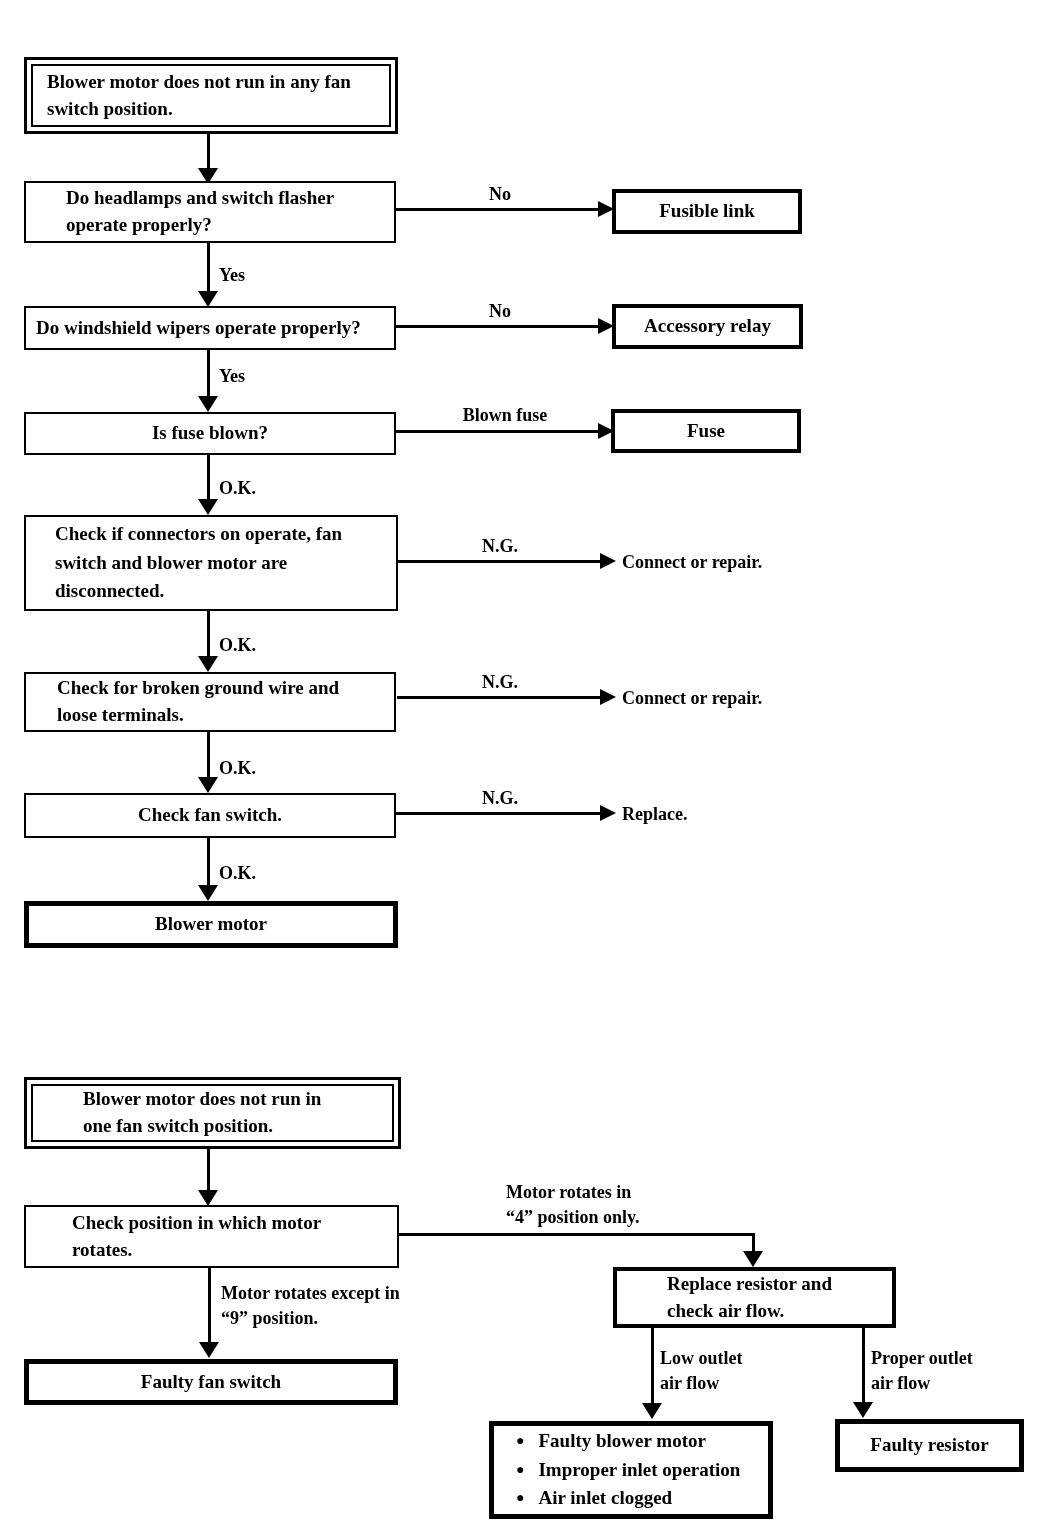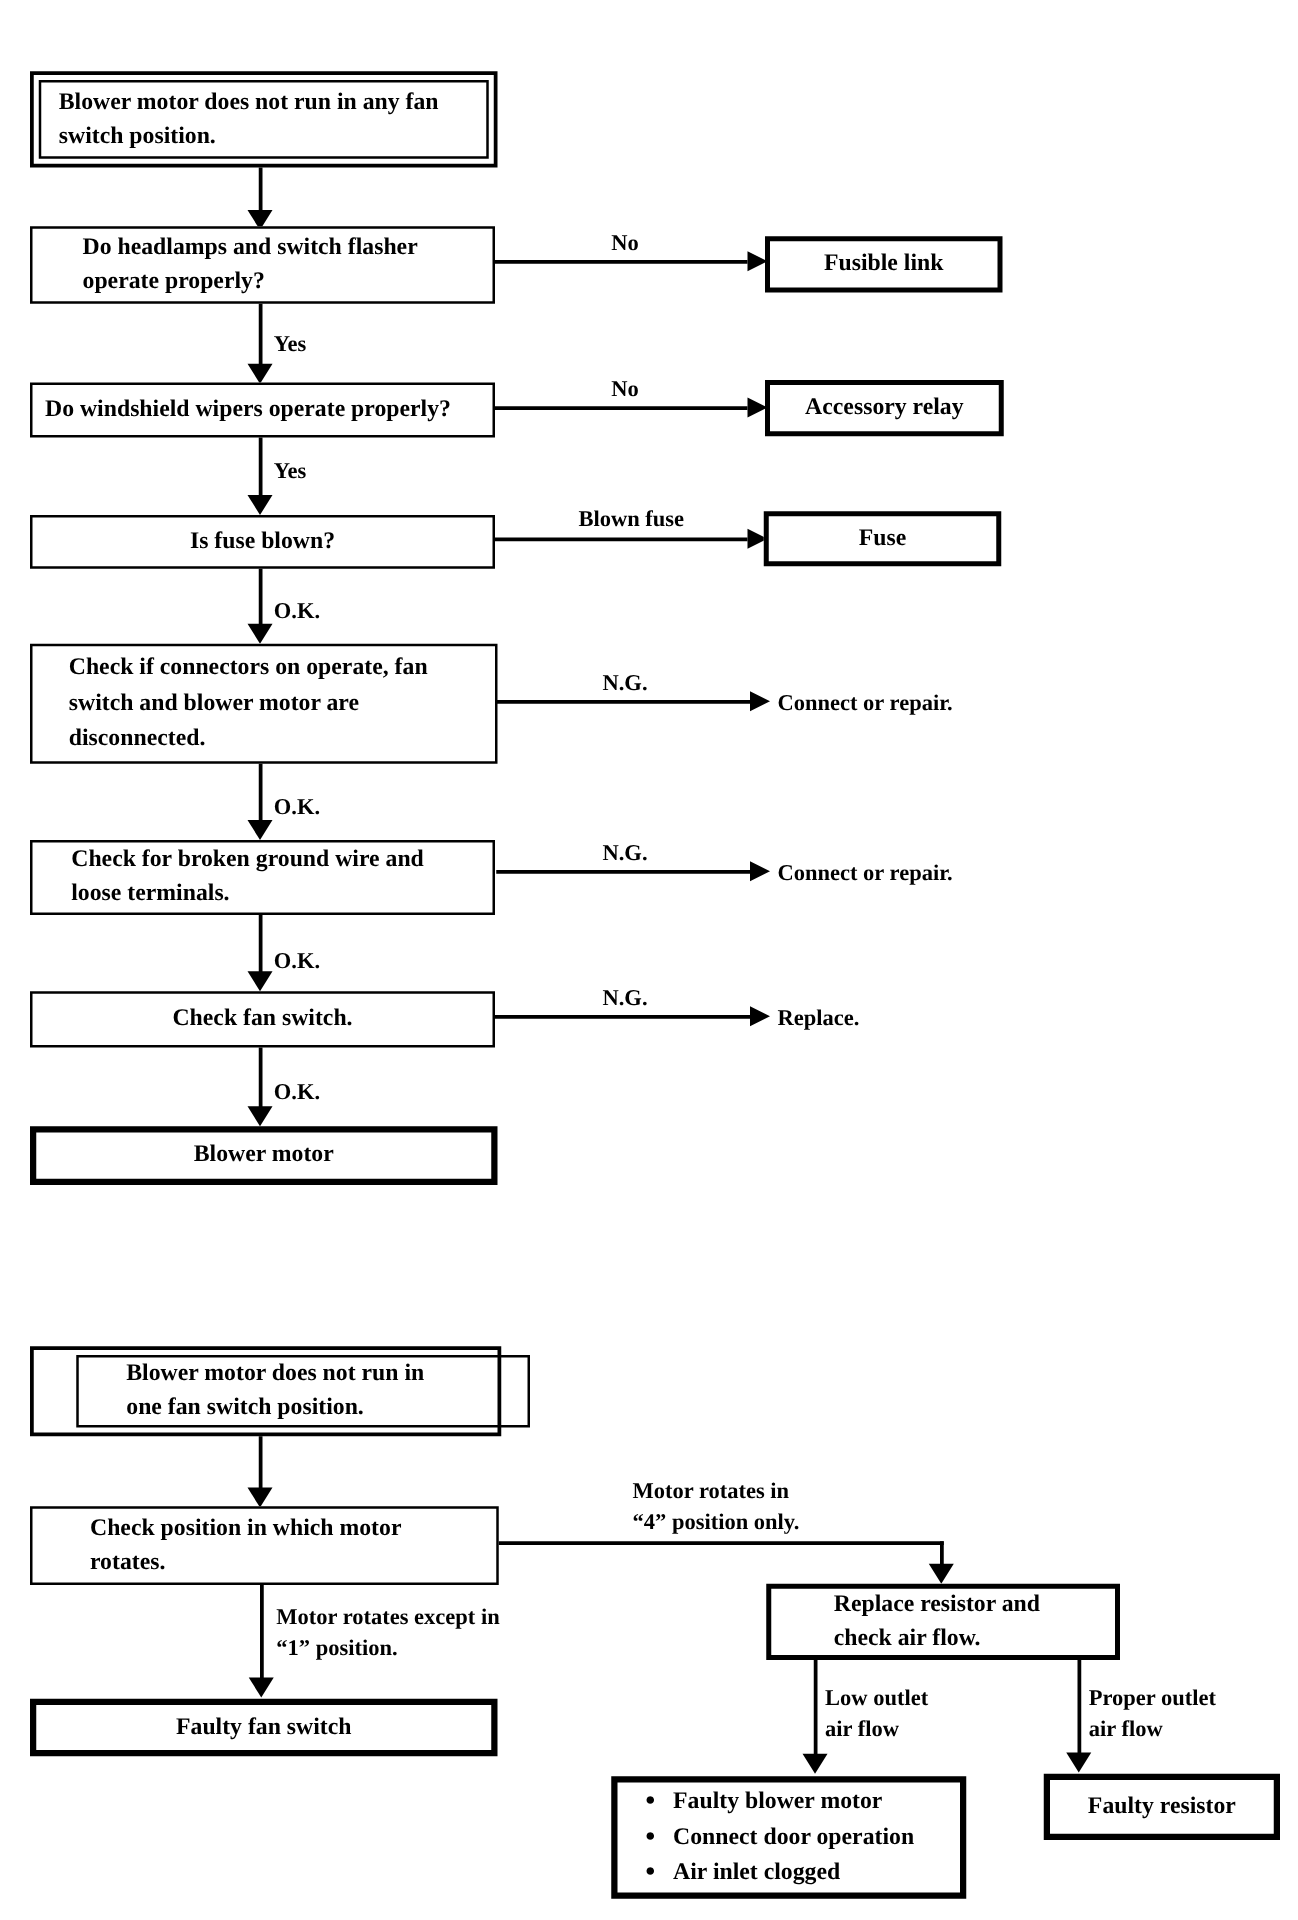--- a/index.html
+++ b/index.html
@@ -166,41 +166,41 @@
   <div class="lbl center" style="left:450px; top:786px; width:100px;">N.G.</div>
   <div class="lbl" style="left:622px; top:802px;">Replace.</div>
 
   <div class="lbl" style="left:219px; top:861px;">O.K.</div>
   <div class="vline" style="left:207px; top:838px; height:48px;"></div>
   <div class="arr-down" style="left:198px; top:885px;"></div>
 
   <div class="box thick center" style="left:24px; top:901px; width:374px; height:47px;">Blower motor</div>
 
   <div class="dbox" style="left:24px; top:1077px; width:377px; height:72px;">
-    <div class="inner" style="padding-left:38px;margin-left:30px;">Blower motor does not run in
+    <div class="inner" style="padding-left:50px;">Blower motor does not run in
 one fan switch position.</div>
   </div>
 
   <div class="vline" style="left:207px; top:1149px; height:42px;"></div>
   <div class="arr-down" style="left:198px; top:1190px;"></div>
 
   <div class="box" style="left:24px; top:1205px; width:375px; height:63px; padding-left:46px;">Check position in which motor
 rotates.</div>
 
   <div class="lbl" style="left:506px; top:1180px;">Motor rotates in
 “4” position only.</div>
   <div class="hline" style="left:399px; top:1233px; width:356px;"></div>
   <div class="vline" style="left:752px; top:1233px; height:19px;"></div>
   <div class="arr-down" style="left:743px; top:1251px;"></div>
 
   <div class="box thick4" style="left:613px; top:1267px; width:283px; height:61px; padding-left:50px;">Replace resistor and
 check air flow.</div>
 
   <div class="lbl" style="left:221px; top:1281px;">Motor rotates except in
-“1” position.</div>
+“9” position.</div>
   <div class="vline" style="left:208px; top:1268px; height:75px;"></div>
   <div class="arr-down" style="left:199px; top:1342px;"></div>
 
   <div class="box thick center" style="left:24px; top:1359px; width:374px; height:46px;">Faulty fan switch</div>
 
   <div class="vline" style="left:651px; top:1328px; height:76px;"></div>
   <div class="arr-down" style="left:642px; top:1403px;"></div>
   <div class="lbl" style="left:660px; top:1346px;">Low outlet
 air flow</div>
 
@@ -209,21 +209,21 @@
   <div class="lbl" style="left:871px; top:1346px;">Proper outlet
 air flow</div>
 
   <div class="bullets" style="left:489px; top:1421px; width:284px; height:98px;">
     <div class="bullet-row">
       <span class="bullet-glyph">●</span>
       <span>Faulty blower motor</span>
     </div>
     <div class="bullet-row">
       <span class="bullet-glyph">●</span>
-      <span>Connect door operation</span>
+      <span>Improper inlet operation</span>
     </div>
     <div class="bullet-row">
       <span class="bullet-glyph">●</span>
       <span>Air inlet clogged</span>
     </div>
   </div>
 
   <div class="box thick center" style="left:835px; top:1419px; width:189px; height:53px;">Faulty resistor</div>
 
 </div>

